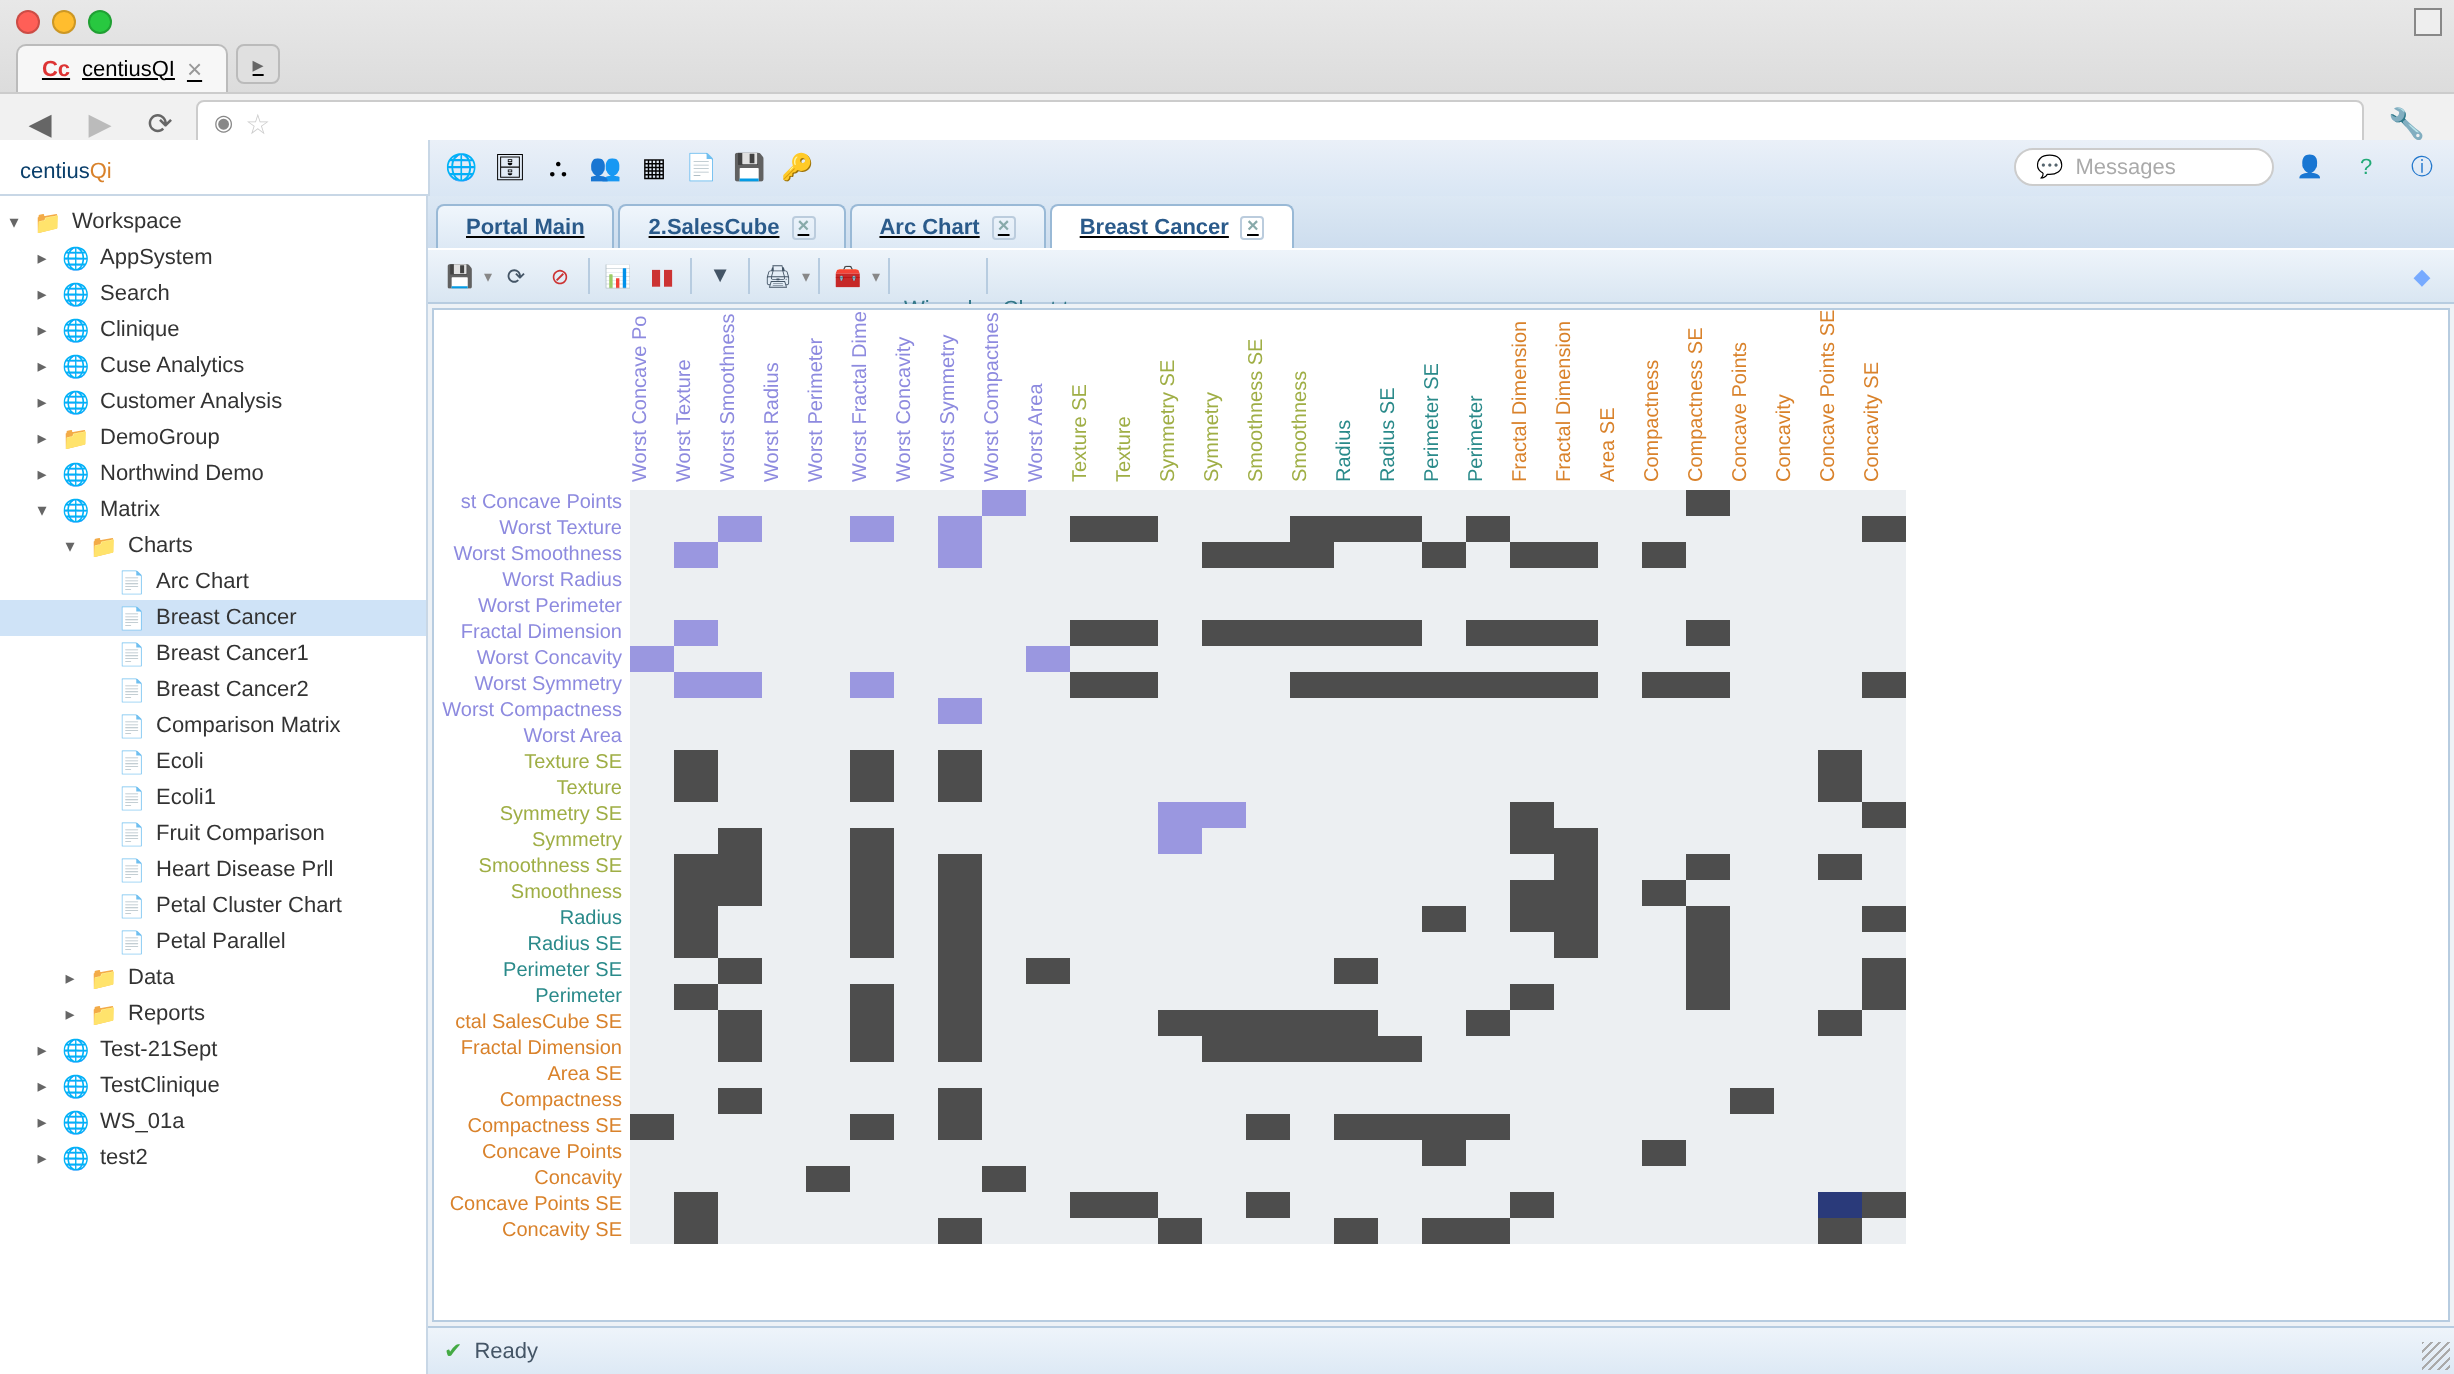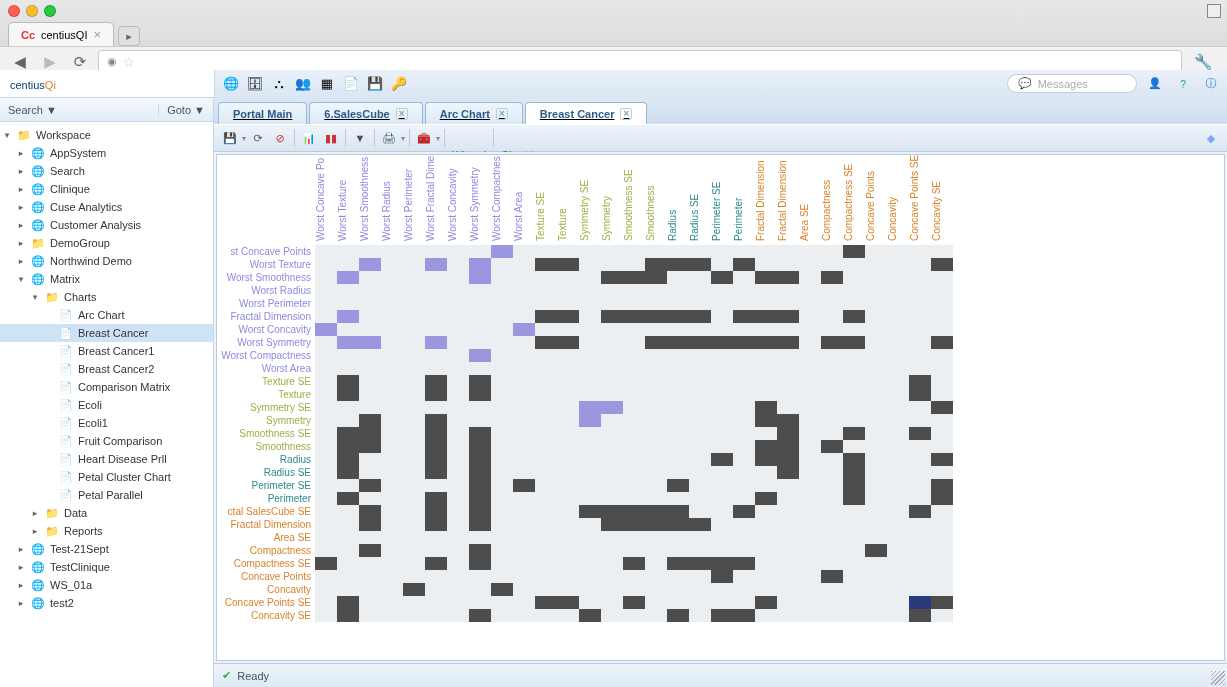--- a/index.html
+++ b/index.html
@@ -3,21 +3,21 @@
 <meta charset="utf-8">
 <style>
 * { margin: 0; padding: 0; box-sizing: border-box; font-family: "Lucida Grande", Arial, sans-serif; font-size: 11px; }
 body { background: #fff; width: 1227px; height: 687px; overflow: hidden; }
 
 
 .chrome-top { height: 70px; background: linear-gradient(#e8e8e8,#d6d6d6); border-bottom: 1px solid #aaa; }
 .window-controls { display: flex; gap: 6px; padding: 6px 8px; align-items:center; height:22px;}
 .wc { width: 12px; height: 12px; border-radius: 50%; border:1px solid rgba(0,0,0,.2);}
 .wc.red{background:#ff5f57}.wc.yel{background:#ffbd2e}.wc.grn{background:#28c840}
-.tabs-row { display:flex; align-items:flex-end; padding:0 8px; height:24px;}
+.tabs-row { display:flex; padding:0 8px; height:24px;text-decoration:underline;}
 .b-tab { display:flex; align-items:center; gap:6px; background:#f7f7f7; border:1px solid #bbb; border-bottom:none; border-radius:5px 5px 0 0; padding:4px 12px; height:24px;}
 .b-tab .favicon{width:14px;height:14px;display:inline-flex;align-items:center;justify-content:center;color:#d33;font-weight:bold;}
 .b-tab .close{color:#999;font-size:13px;}
 .new-tab { width:22px;height:20px;background:#e0e0e0;border:1px solid #bbb;border-radius:4px;display:flex;align-items:center;justify-content:center;color:#666;margin-left:4px;}
 .nav-row { display:flex; align-items:center; gap:6px; padding:4px 8px; height:30px; background:#f1f1f1; border-top:1px solid #ccc;}
 .nav-btn { width:24px;height:24px;display:flex;align-items:center;justify-content:center;color:#666;font-size:15px;border-radius:3px;}
 .addr { flex:1; display:flex; align-items:center; gap:6px; background:#fff;border:1px solid #ccc;border-radius:4px;padding:3px 8px;height:24px;}
 .addr .globe{color:#888;}
 .addr input{border:none;outline:none;flex:1;font-size:12px;color:#333;}
 .star{color:#ccc;font-size:14px;}
@@ -128,28 +128,20 @@
         <span>Messages</span>
       </div>
       <div class="ricon">👤</div>
       <div class="ricon" style="color:#2a7">?</div>
       <div class="ricon" style="color:#27c">ⓘ</div>
     </div>
   </div>
 
   <div class="body-row">
     <div class="sidebar">
-      <div class="search-row">
-        <div class="sbtn s1">
-          <span>Search</span> <span>▼</span>
-        </div>
-        <div class="sbtn">
-          <span>Goto</span> <span>▼</span>
-        </div>
-      </div>
       <div class="tree" id="tree">
           <div class="tn ind-0">
             <span class="twist">▾</span>
             <span class="fico fold">📁</span>
             <span>Workspace</span>
           </div>
           <div class="tn ind-1">
             <span class="twist">▸</span>
             <span class="fico globe2">🌐</span>
             <span>AppSystem</span>
@@ -281,21 +273,21 @@
           </div>
         </div>
     </div>
 
     <div class="main">
       <div class="app-tabs" id="apptabs">
           <div class="at">
             <span>Portal Main</span>
           </div>
           <div class="at">
-            <span>6.SalesCube</span>
+            <span>2.SalesCube</span>
             <span class="xx">×</span>
           </div>
           <div class="at">
             <span>Arc Chart</span>
             <span class="xx">×</span>
           </div>
           <div class="at active">
             <span>Breast Cancer</span>
             <span class="xx">×</span>
           </div>

